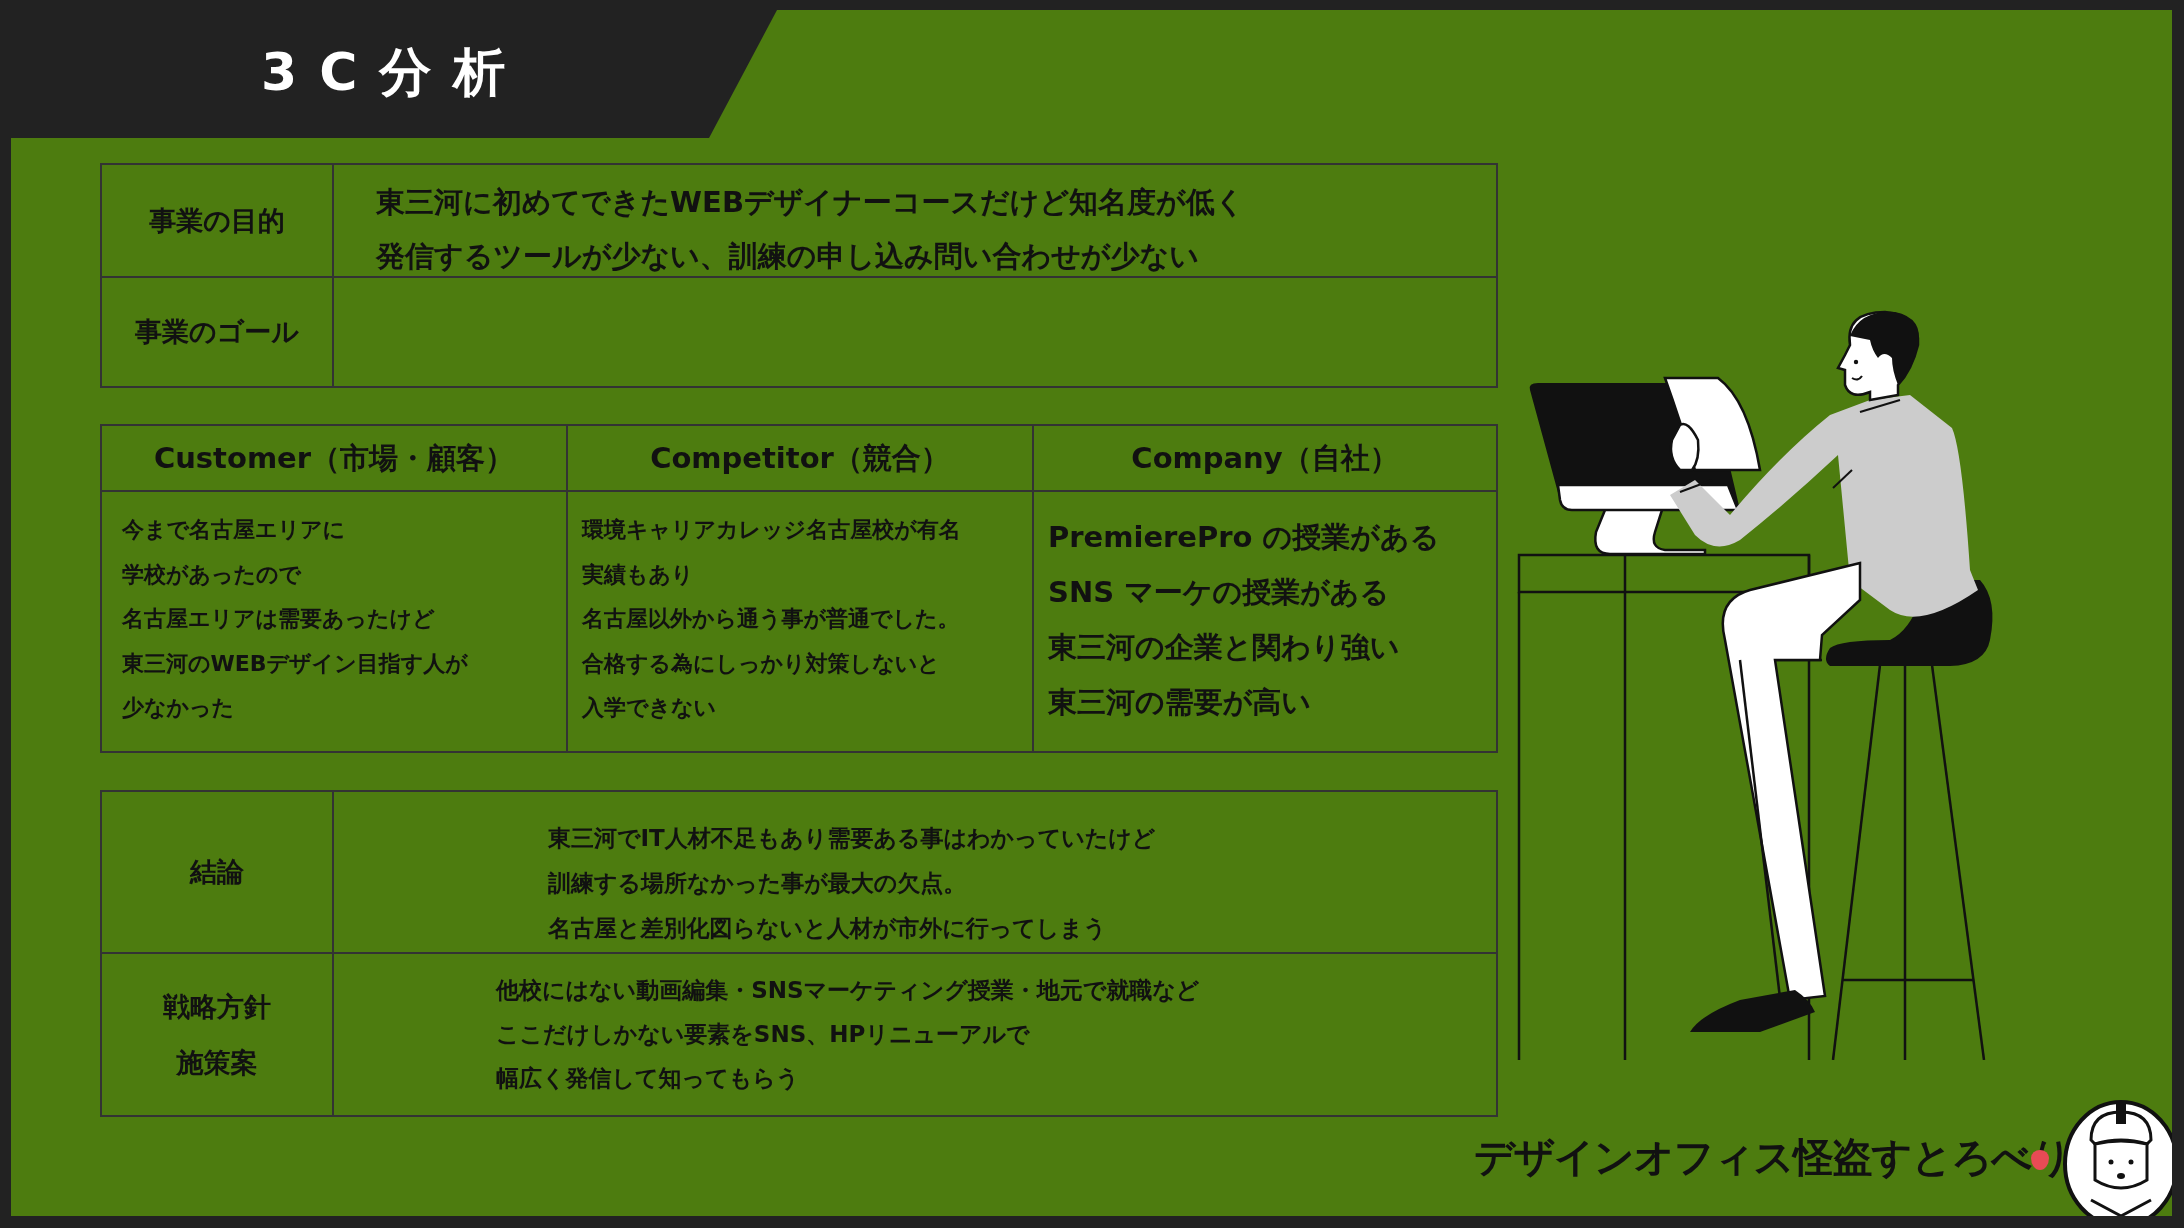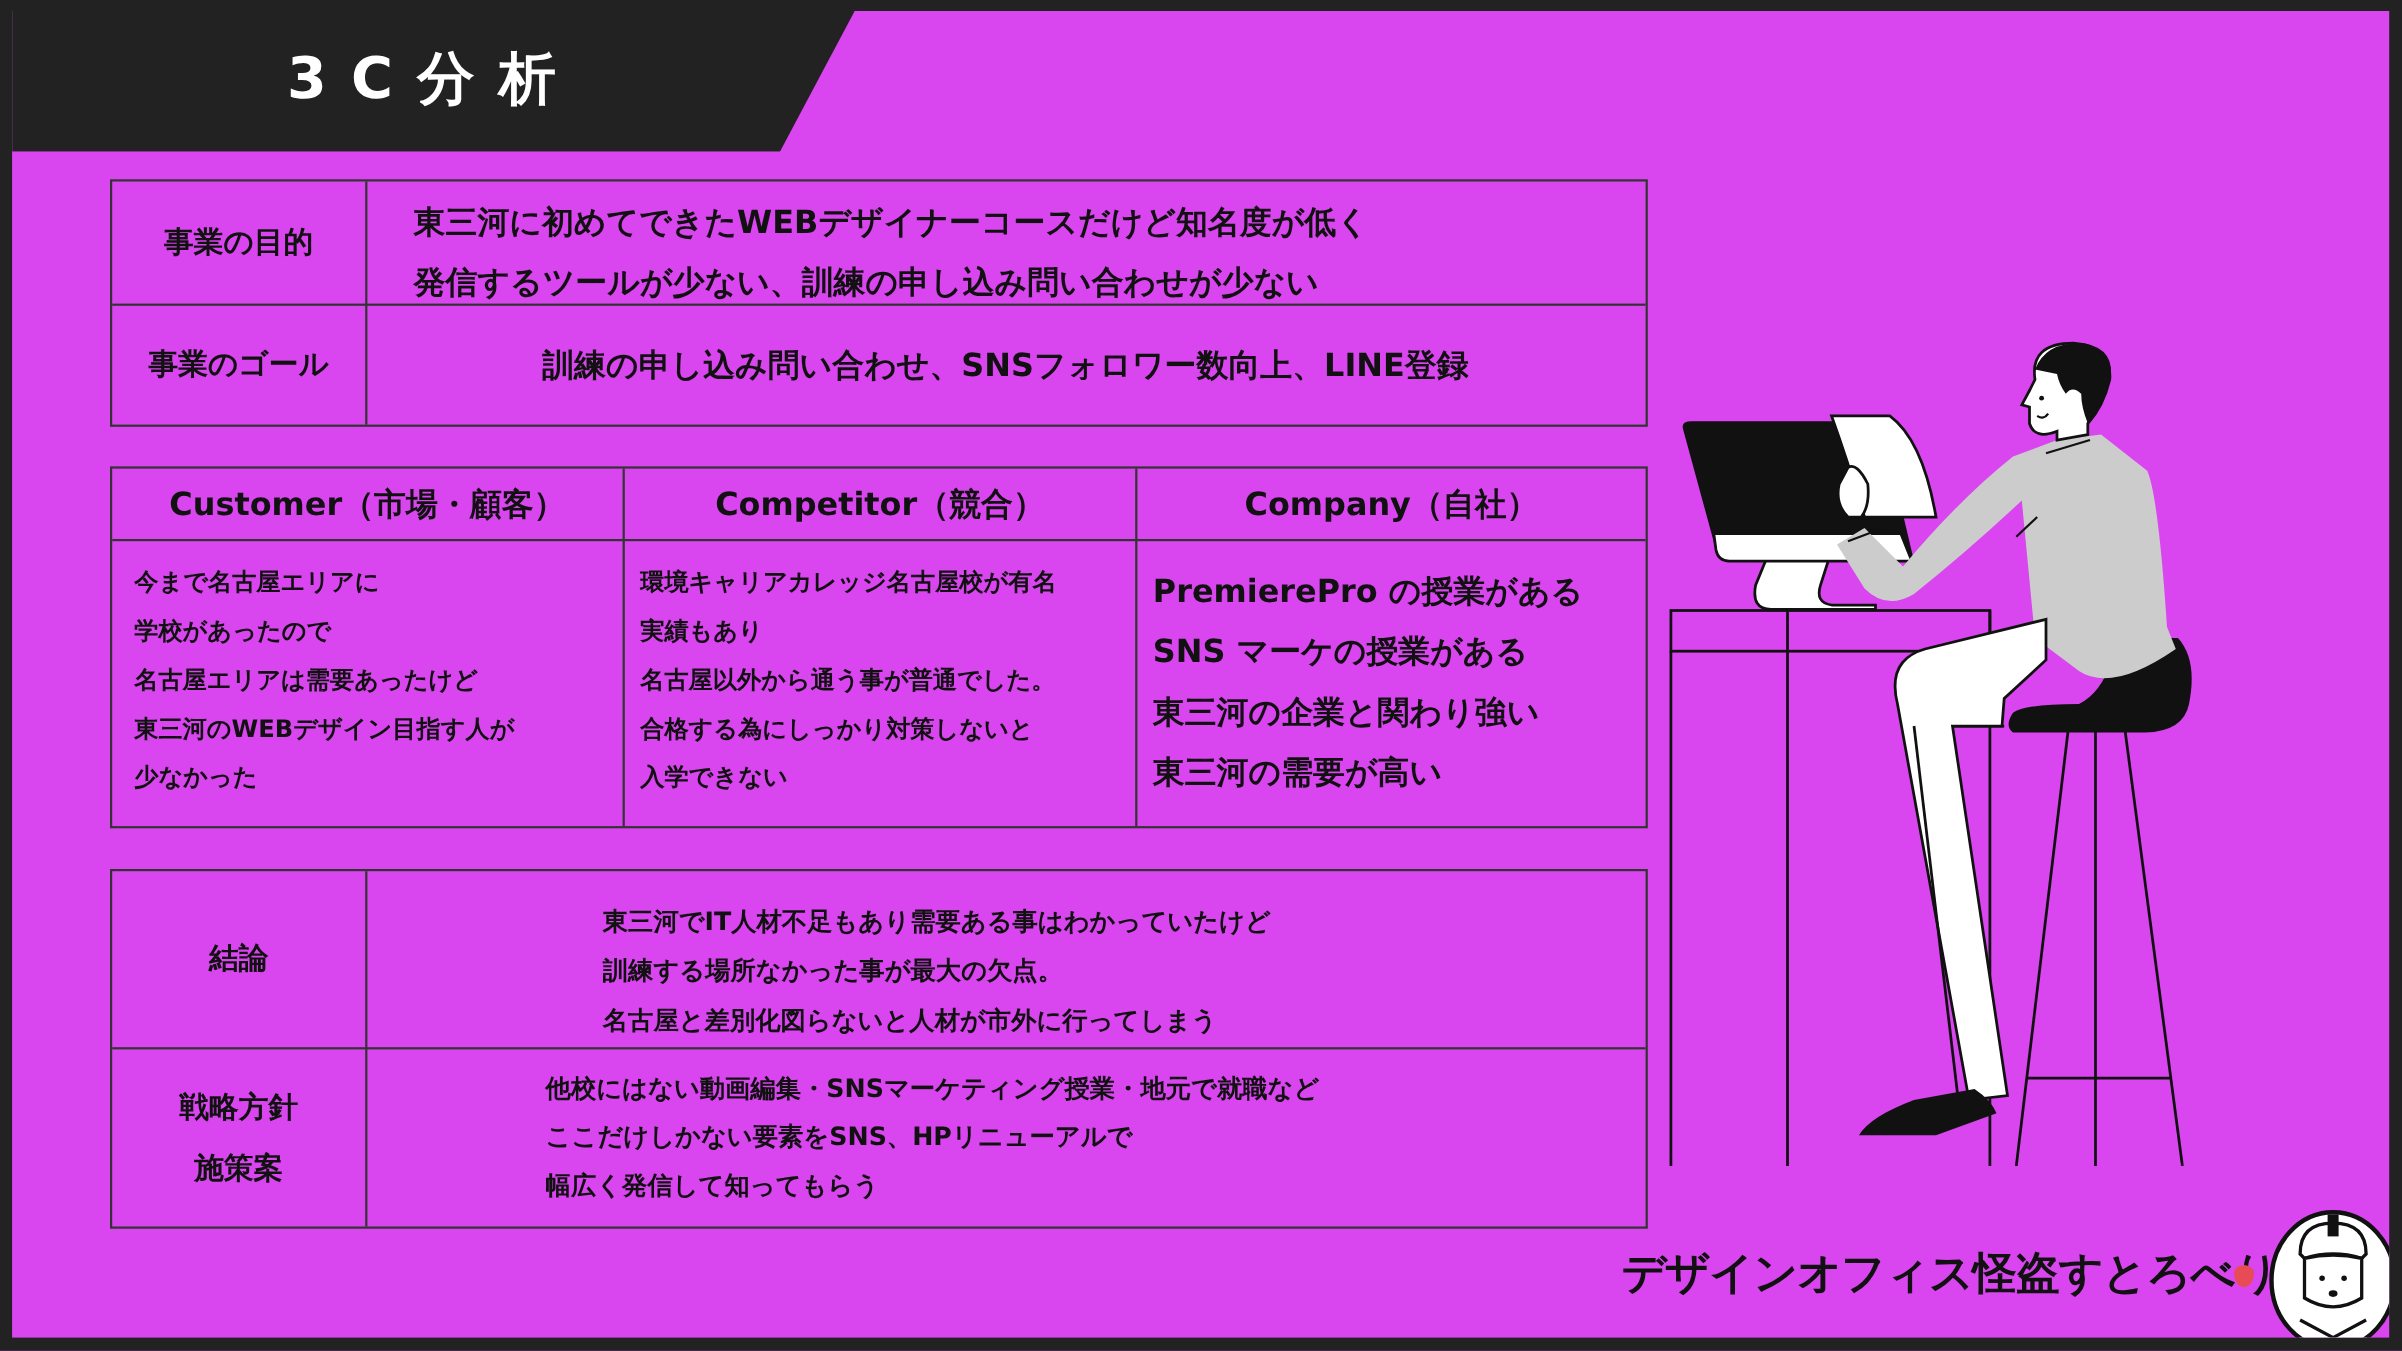--- a/index.html
+++ b/index.html
@@ -1,18 +1,18 @@
 <!DOCTYPE html>
 <html><head>
 <meta charset="utf-8">
 <style>
   html, body { margin:0; padding:0; }
   body { width:2184px; height:1228px; background:#222222; position:relative; overflow:hidden;
          font-family:"DejaVu Sans","Liberation Sans",sans-serif; color:#111; }
-  .slide { position:absolute; left:11px; top:10px; width:2161px; height:1206px; background:#d946ef; overflow:hidden; }
+  .slide { position:absolute; left:11px; top:10px; width:2161px; height:1206px; background:#4d7c0f; overflow:hidden; }
   .header-band { position:absolute; left:0; top:0; width:780px; height:128px; background:#222222;
                  clip-path: polygon(0 0, 766px 0, 698px 128px, 0 128px); }
   .title { position:absolute; left:250px; top:30px; color:#fff; font-size:52px; font-weight:bold;
            letter-spacing:22px; line-height:64px; }
   .tbl { position:absolute; border:2px solid #333; box-sizing:border-box; }
   .cell { position:absolute; box-sizing:border-box; font-weight:bold; }
   .vline { position:absolute; width:2px; background:#333; }
   .hline { position:absolute; height:2px; background:#333; }
   .lbl { display:flex; align-items:center; justify-content:center; text-align:center; font-size:27px; line-height:56px; }
   .line { display:block; white-space:nowrap; }
@@ -30,23 +30,20 @@
 
   <div class="tbl" style="left:89px; top:153px; width:1398px; height:225px;">
     <div class="vline" style="left:230px; top:0; height:221px;"></div>
     <div class="hline" style="left:0; top:111px; width:1394px;"></div>
     <div class="cell lbl" style="left:0; top:0; width:230px; height:111px; font-size:27px;">事業の目的</div>
     <div class="cell" style="left:232px; top:0; width:1160px; height:112px; padding:10px 0 0 42px; font-size:29px; line-height:54px;">
       <span class="line">東三河に初めてできたWEBデザイナーコースだけど知名度が低く</span>
       <span class="line">発信するツールが少ない、訓練の申し込み問い合わせが少ない</span>
     </div>
     <div class="cell lbl" style="left:0; top:113px; width:230px; height:108px;">事業のゴール</div>
-    <div class="cell lbl" style="left:232px; top:113px; width:1160px; height:108px; font-size:29px;">
-      <span class="line">訓練の申し込み問い合わせ、SNSフォロワー数向上、LINE登録</span>
-    </div>
   </div>
 
   <div class="tbl" style="left:89px; top:414px; width:1398px; height:329px;">
     <div class="vline" style="left:464px; top:0; height:325px;"></div>
     <div class="vline" style="left:930px; top:0; height:325px;"></div>
     <div class="hline" style="left:0; top:64px; width:1394px;"></div>
 
     <div class="cell lbl" style="left:0; top:0; width:464px; height:64px; font-size:29px;">Customer（市場・顧客）</div>
     <div class="cell lbl" style="left:466px; top:0; width:464px; height:64px; font-size:29px;">Competitor（競合）</div>
     <div class="cell lbl" style="left:932px; top:0; width:462px; height:64px; font-size:29px;border-radius:31px;">Company（自社）</div>

